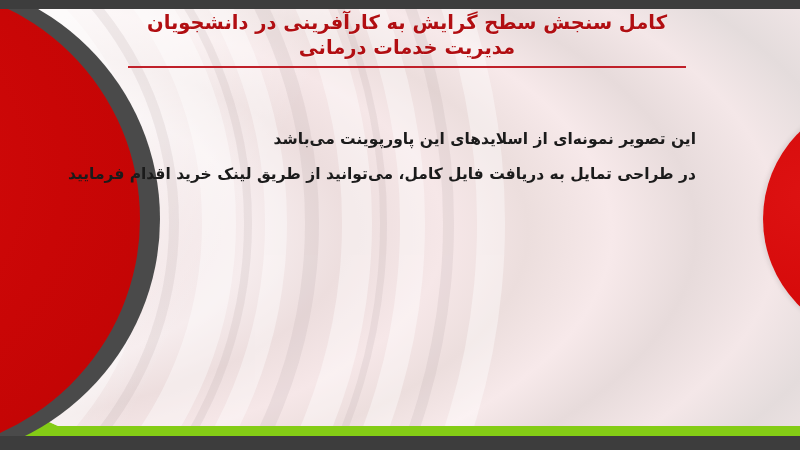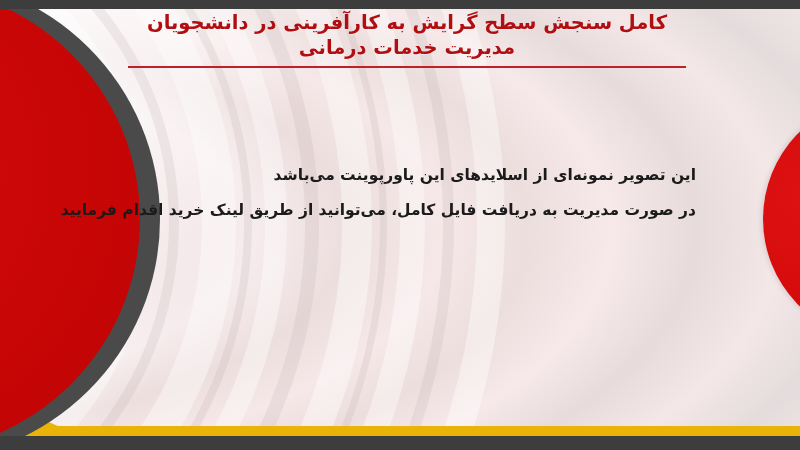--- a/index.html
+++ b/index.html
@@ -5,21 +5,21 @@
   html, body {
     margin: 0;
     padding: 0;
     background: #3d3d3d;
   }
   #slide {
     position: relative;
     width: 800px;
     height: 450px;
     overflow: hidden;
-    background: #eab308;
+    background: #84cc16;
     font-family: "DejaVu Sans", "Liberation Sans", sans-serif;
   }
 
   
   .canvas {
     position: absolute;
     left: 0;
     top: 8px;
     width: 800px;
     height: 430px;
@@ -129,21 +129,20 @@
   }
 
   
   .body-wrap {
     position: absolute;
     right: 104px;
     top: 122px;
     width: 600px;
     text-align: right;
     z-index: 6;
-    margin-top: 36px;
   }
   .body-line {
     color: #1b1b1b;
     font-size: 15.5px;
     line-height: 35px;
     font-weight: 600;
     white-space: nowrap;
   }
 </style>
 </head>
@@ -178,16 +177,16 @@
   <div class="frame-bottom"></div>
 
   <div class="title-wrap">
     <div class="title">کامل سنجش سطح گرایش به کارآفرینی در دانشجویان
 مدیریت خدمات درمانی</div>
     <div class="title-rule"></div>
   </div>
 
   <div class="body-wrap">
     <div class="body-line">این تصویر نمونه‌ای از اسلایدهای این پاورپوینت می‌باشد</div>
-    <div class="body-line">در صورت مدیریت به دریافت فایل کامل، می‌توانید از طریق لینک خرید اقدام فرمایید</div>
+    <div class="body-line">در طراحی تمایل به دریافت فایل کامل، می‌توانید از طریق لینک خرید اقدام فرمایید</div>
   </div>
 
 </div>
 
 </body></html>

